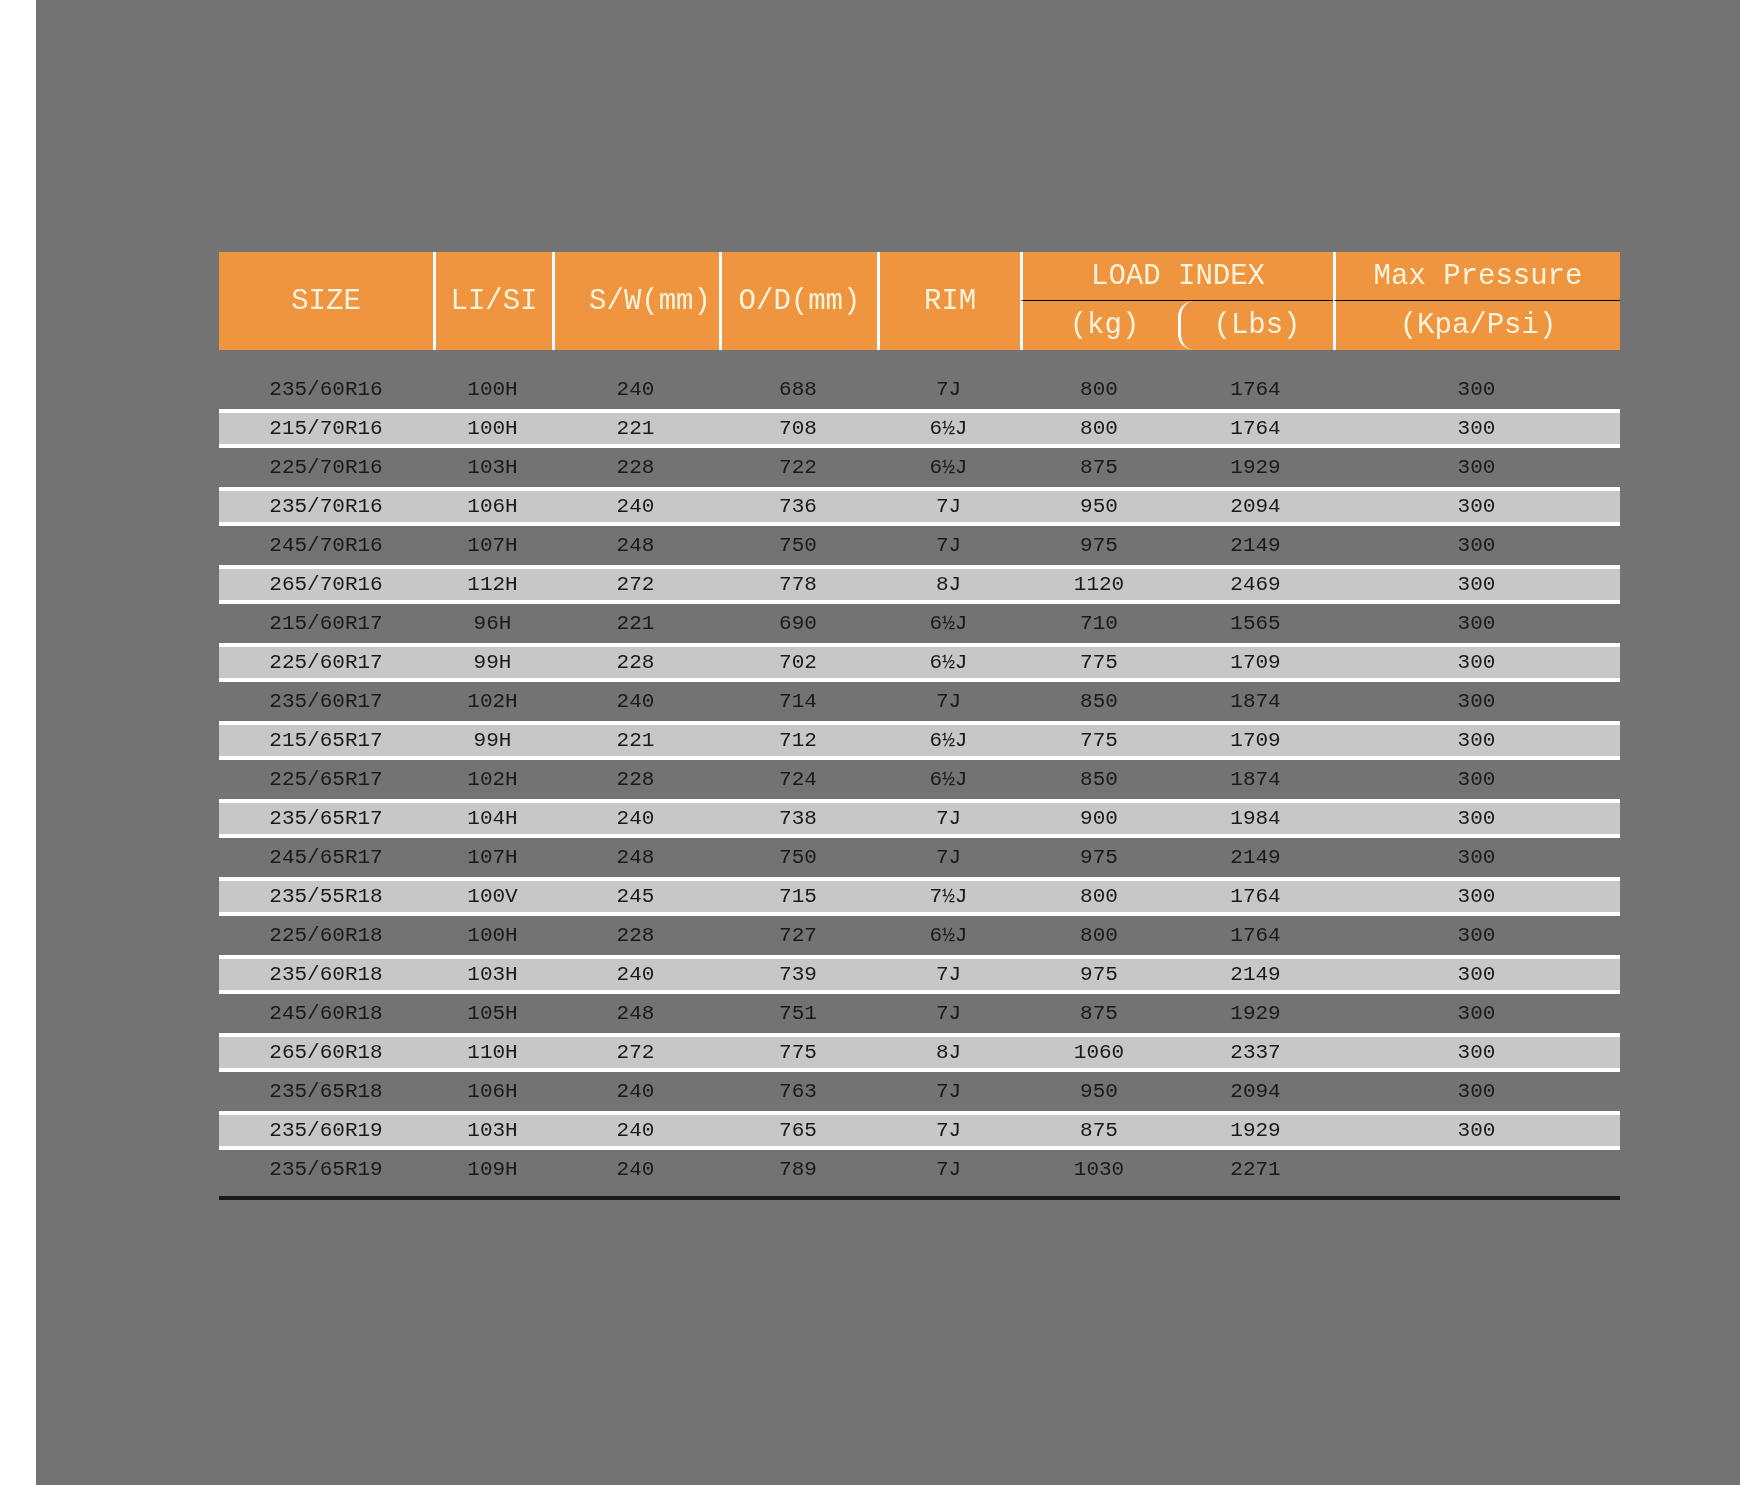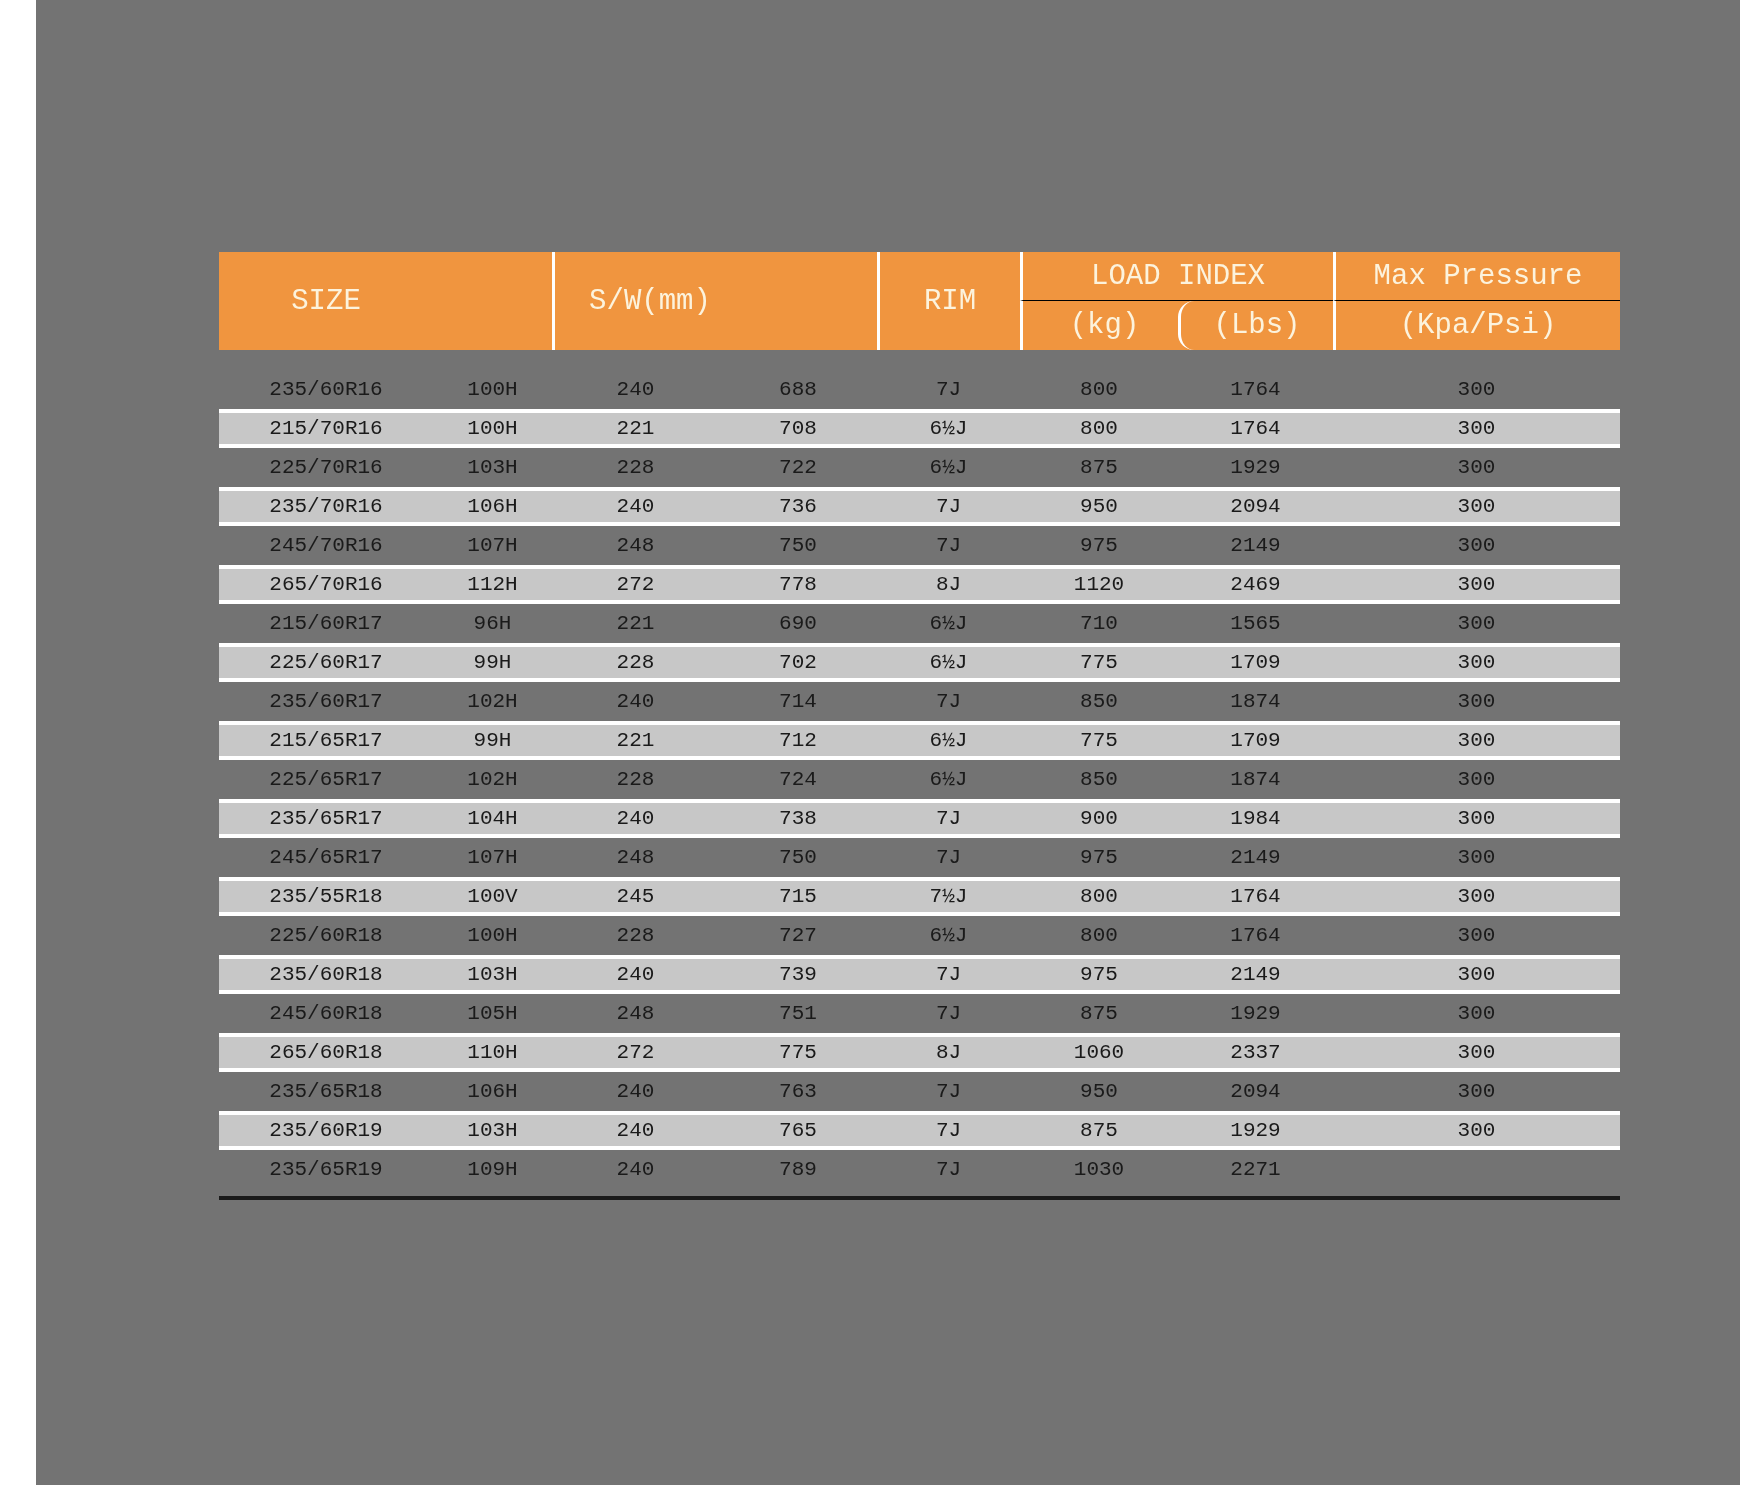--- a/index.html
+++ b/index.html
@@ -74,21 +74,23 @@
   }
 </style>
 </head>
 <body>
 
 <div class="canvas">
   <div class="tire-table">
 
     <div class="thead">
       <div class="th h-size">SIZE</div>
+      <div class="th h-lisi sep-left">LI/SI</div>
       <div class="th h-sw sep-left">S/W(mm)</div>
+      <div class="th h-od sep-left">O/D(mm)</div>
       <div class="th h-rim sep-left">RIM</div>
       <div class="th h-load sep-left sep-bottom">LOAD INDEX</div>
       <div class="th h-kg sep-left">(kg)</div>
       <div class="th h-lbs sep-left">(Lbs)</div>
       <div class="th h-kpa sep-left">(Kpa/Psi)</div>
       <div class="th h-maxp sep-left sep-bottom">Max Pressure</div>
     </div>
 
     <div class="tbody">
         <div class="trow">

